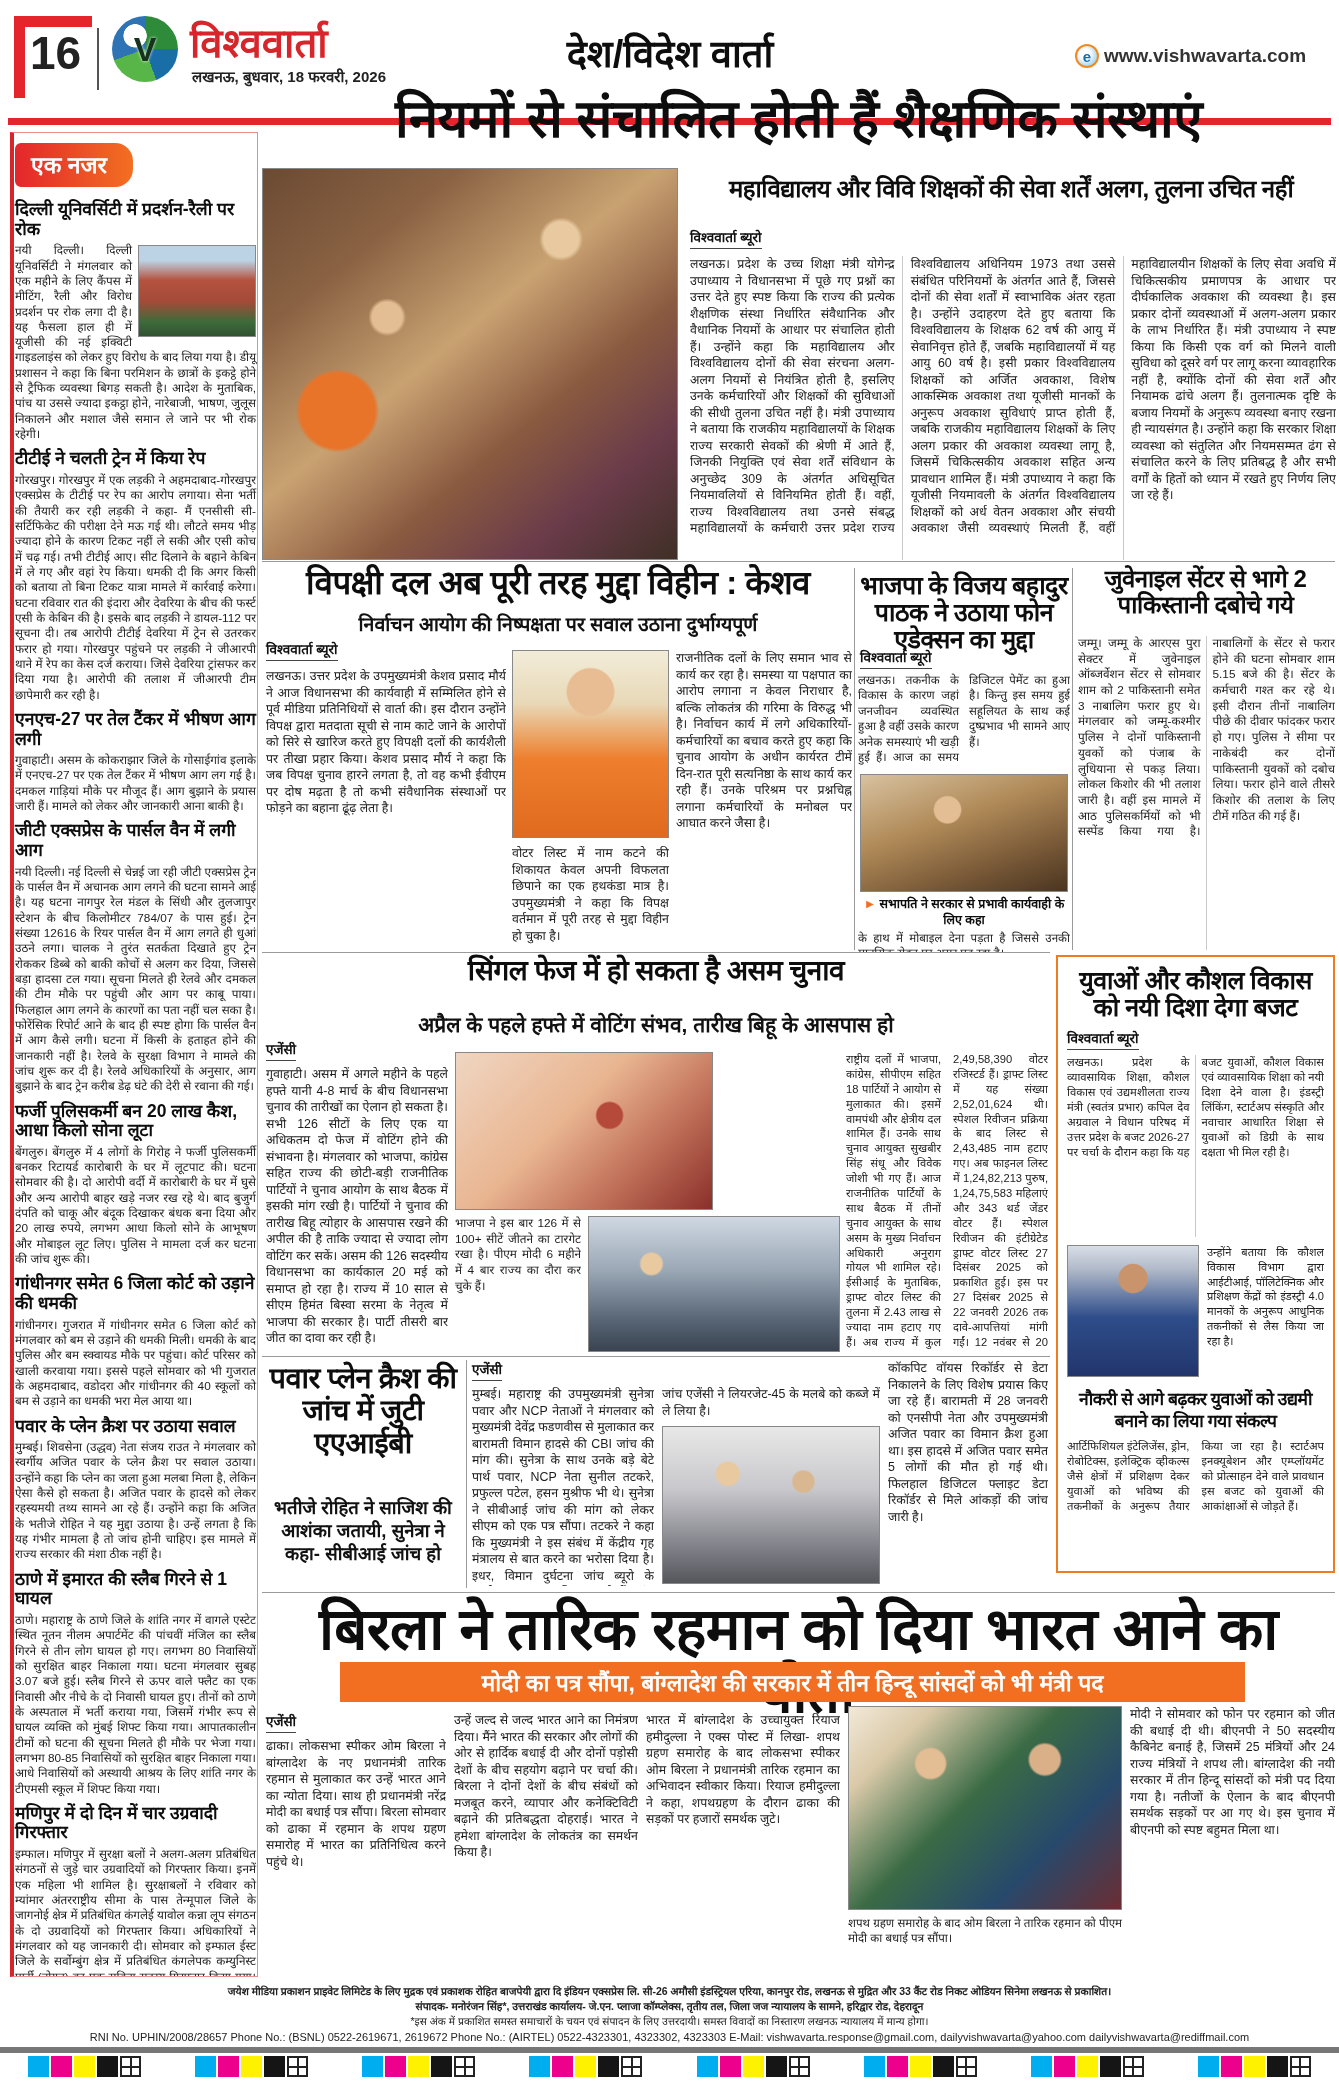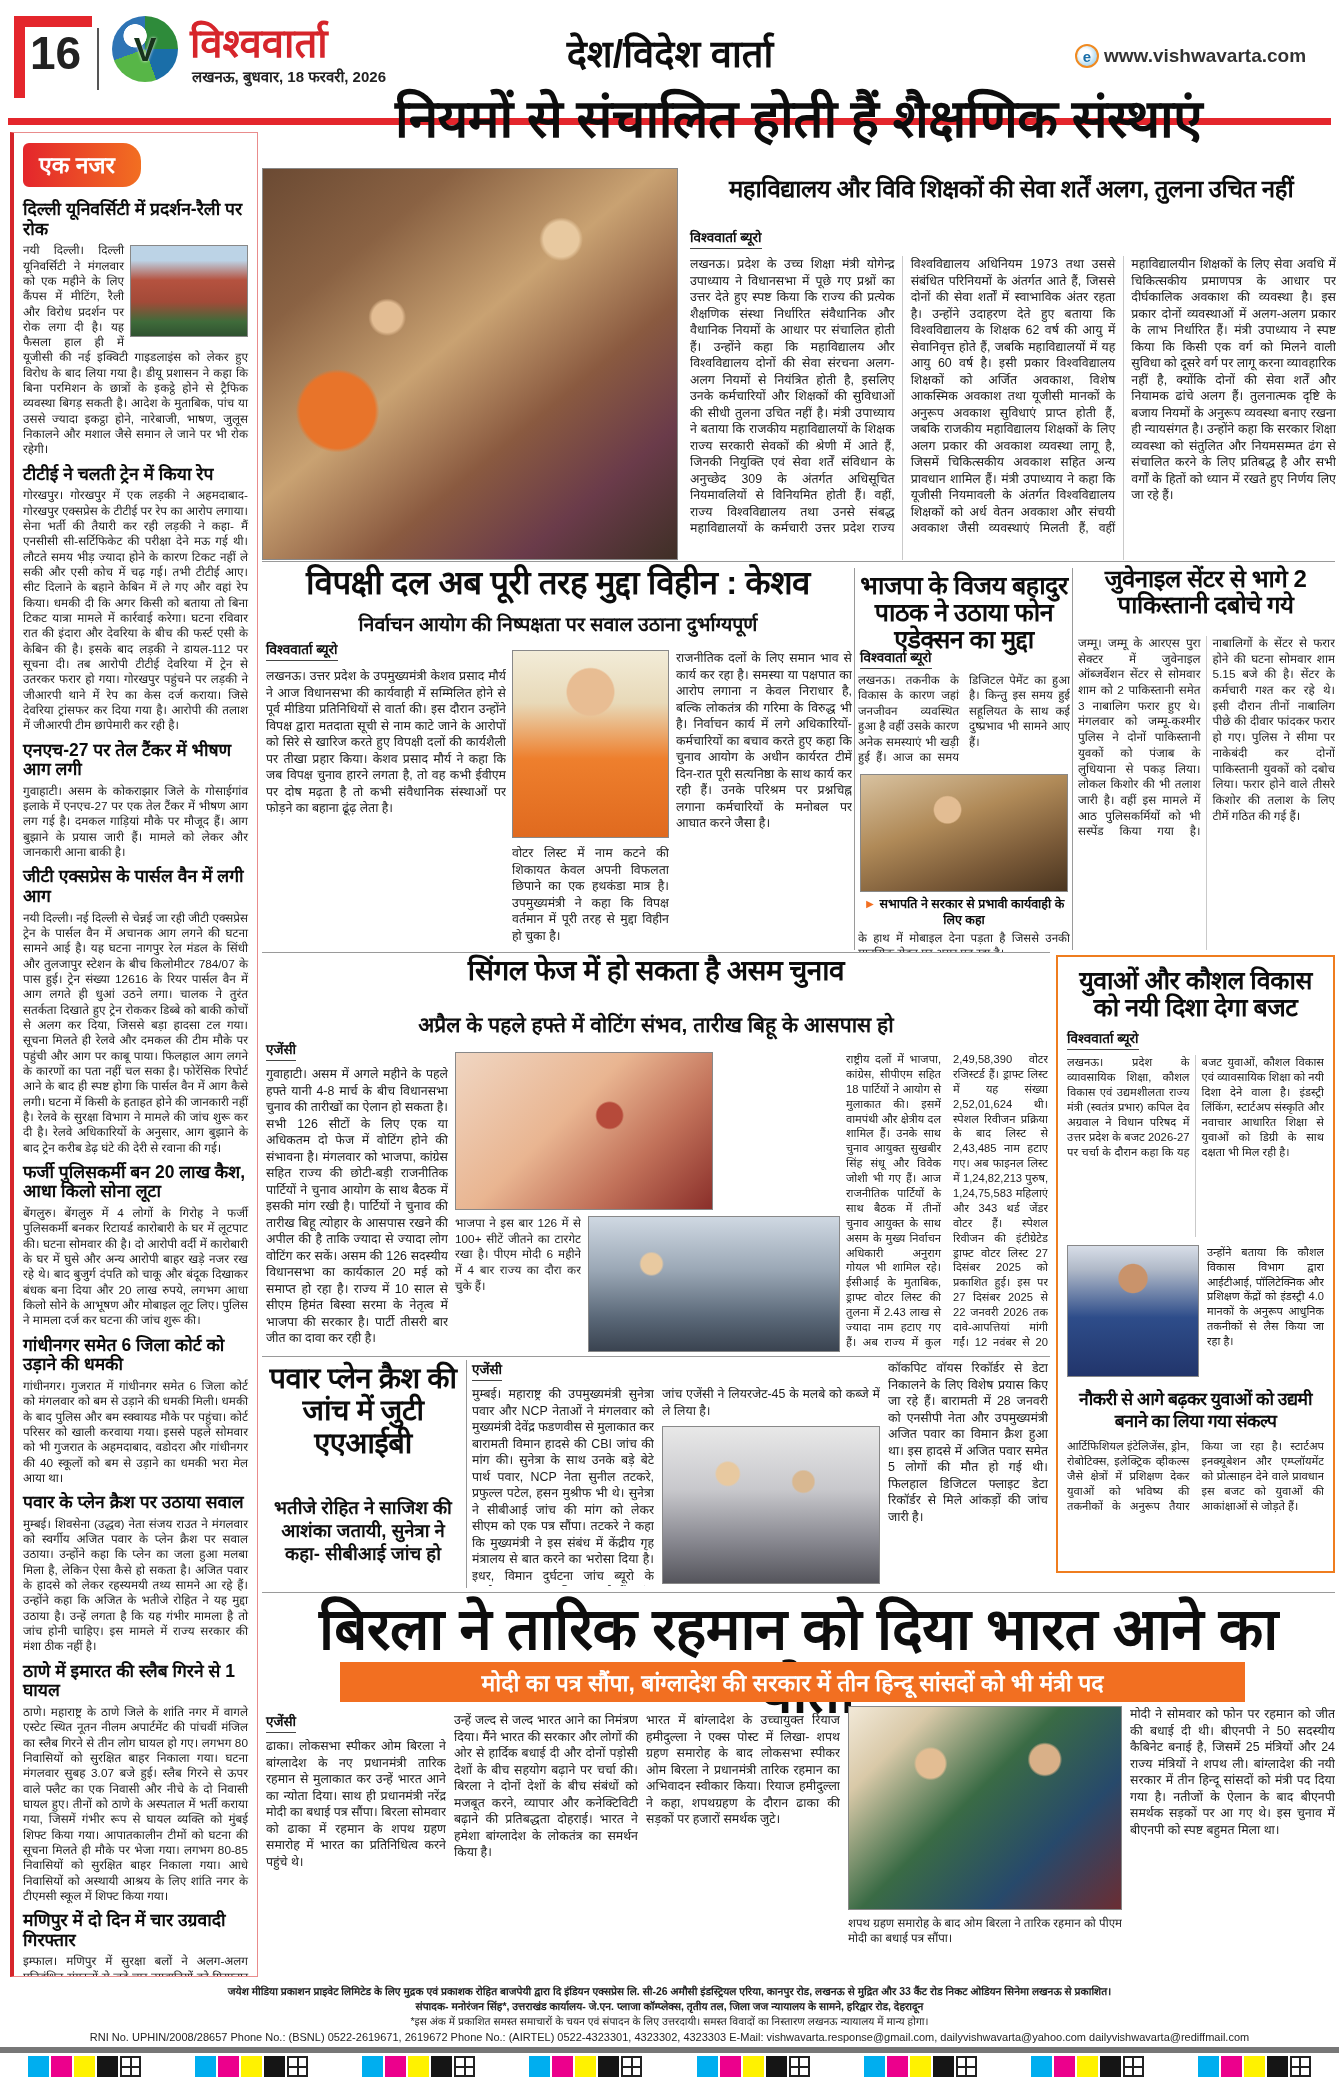--- a/index.html
+++ b/index.html
@@ -25,21 +25,21 @@
   #logo span{font-size:34px;font-weight:900;color:#17331b;text-shadow:0 0 3px #fff;}
   #masthead{left:190px;top:14px;font-size:40px;font-weight:900;color:#d6252b;}
   #dateline{left:192px;top:66px;font-size:15px;font-weight:bold;color:#222;}
   #section-title{left:430px;top:26px;width:480px;font-size:38px;font-weight:900;color:#0d0d0d;text-align:center;}
   #website{left:1075px;top:44px;font-size:19px;font-weight:bold;color:#333;display:flex;align-items:center;gap:5px;}
   #web-ic{width:24px;height:24px;border-radius:50%;background:radial-gradient(circle at 40% 40%,#fff 0 30%,#bfe2f5 60%,#7fc4ea);
           border:2px solid #f08a21;color:#1a6ea8;font-weight:900;font-size:15px;display:flex;align-items:center;justify-content:center;}
   #red-rule{left:8px;top:118px;width:1323px;height:7px;background:#e4262c;}
   
   #sidebar{left:10px;top:132px;width:248px;height:1845px;border:1.5px solid #e98c8c;border-left:4px solid #d6252b;
-           padding:10px 9px;overflow:hidden;}
+           padding:10px 1px;overflow:hidden;}
   #eknajar{display:inline-block;background:linear-gradient(90deg,#e4262c,#f26f21);color:#fff;font-size:23px;
            font-weight:900;padding:5px 26px 7px 16px;border-radius:6px 18px 18px 6px;margin-bottom:6px;}
   .sb-title{font-size:17.5px;font-weight:900;line-height:1.12;margin:7px 0 4px 0;color:#0d0d0d;}
   .sb-body{font-size:11.8px;line-height:1.3;text-align:justify;color:#1c1c1c;}
   .sb-img{float:right;width:118px;height:92px;margin:2px 0 3px 6px;
           background:linear-gradient(180deg,#bcd3e6 0%,#bcd3e6 16%,#b5523f 38%,#a34a38 62%,#3f6b3a 84%,#2f5230 100%);
           border:1px solid #888;}
   
   #lead-headline{left:262px;top:90px;width:1073px;font-size:53px;}
   #lead-photo{left:262px;top:168px;width:416px;height:392px;

